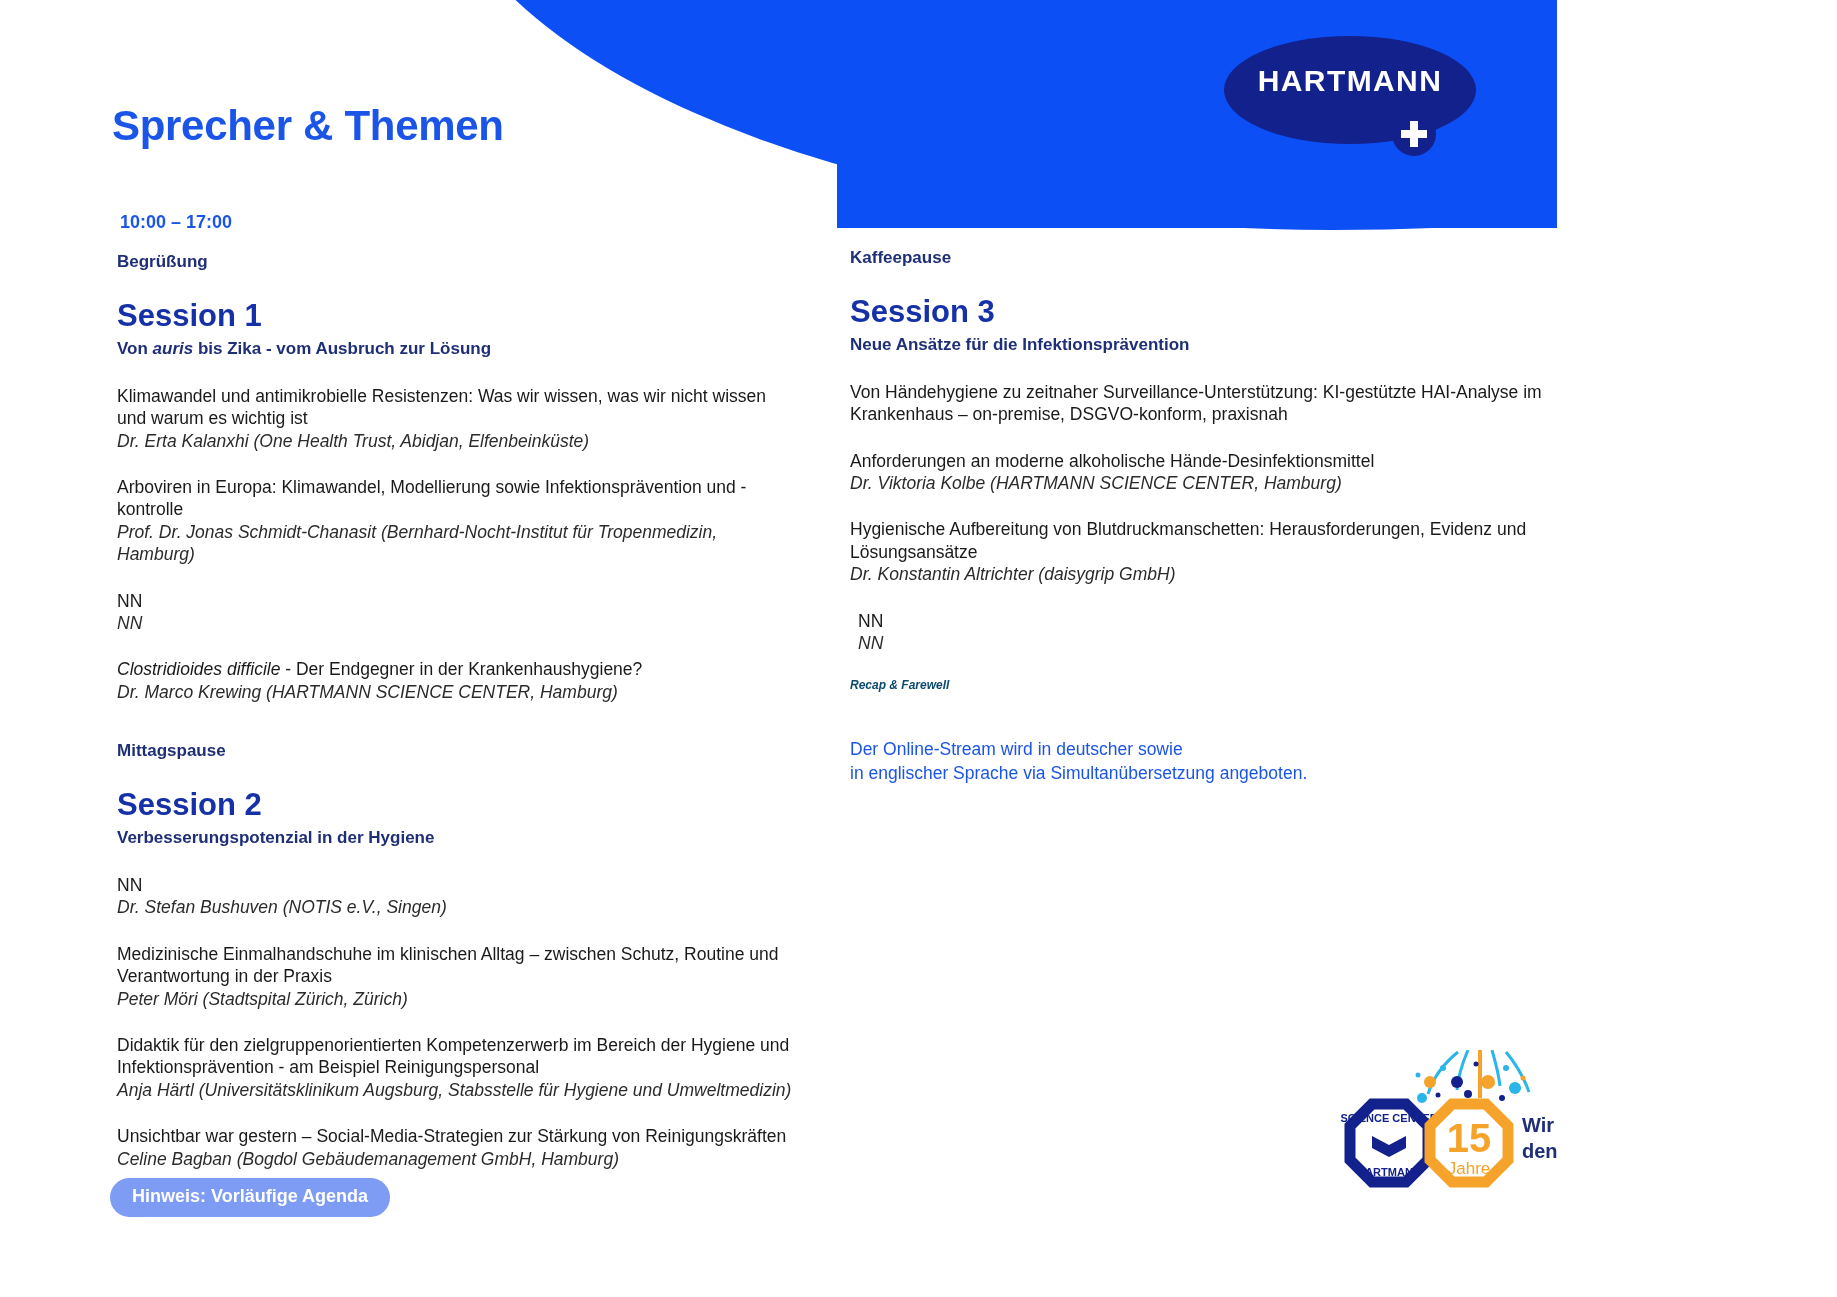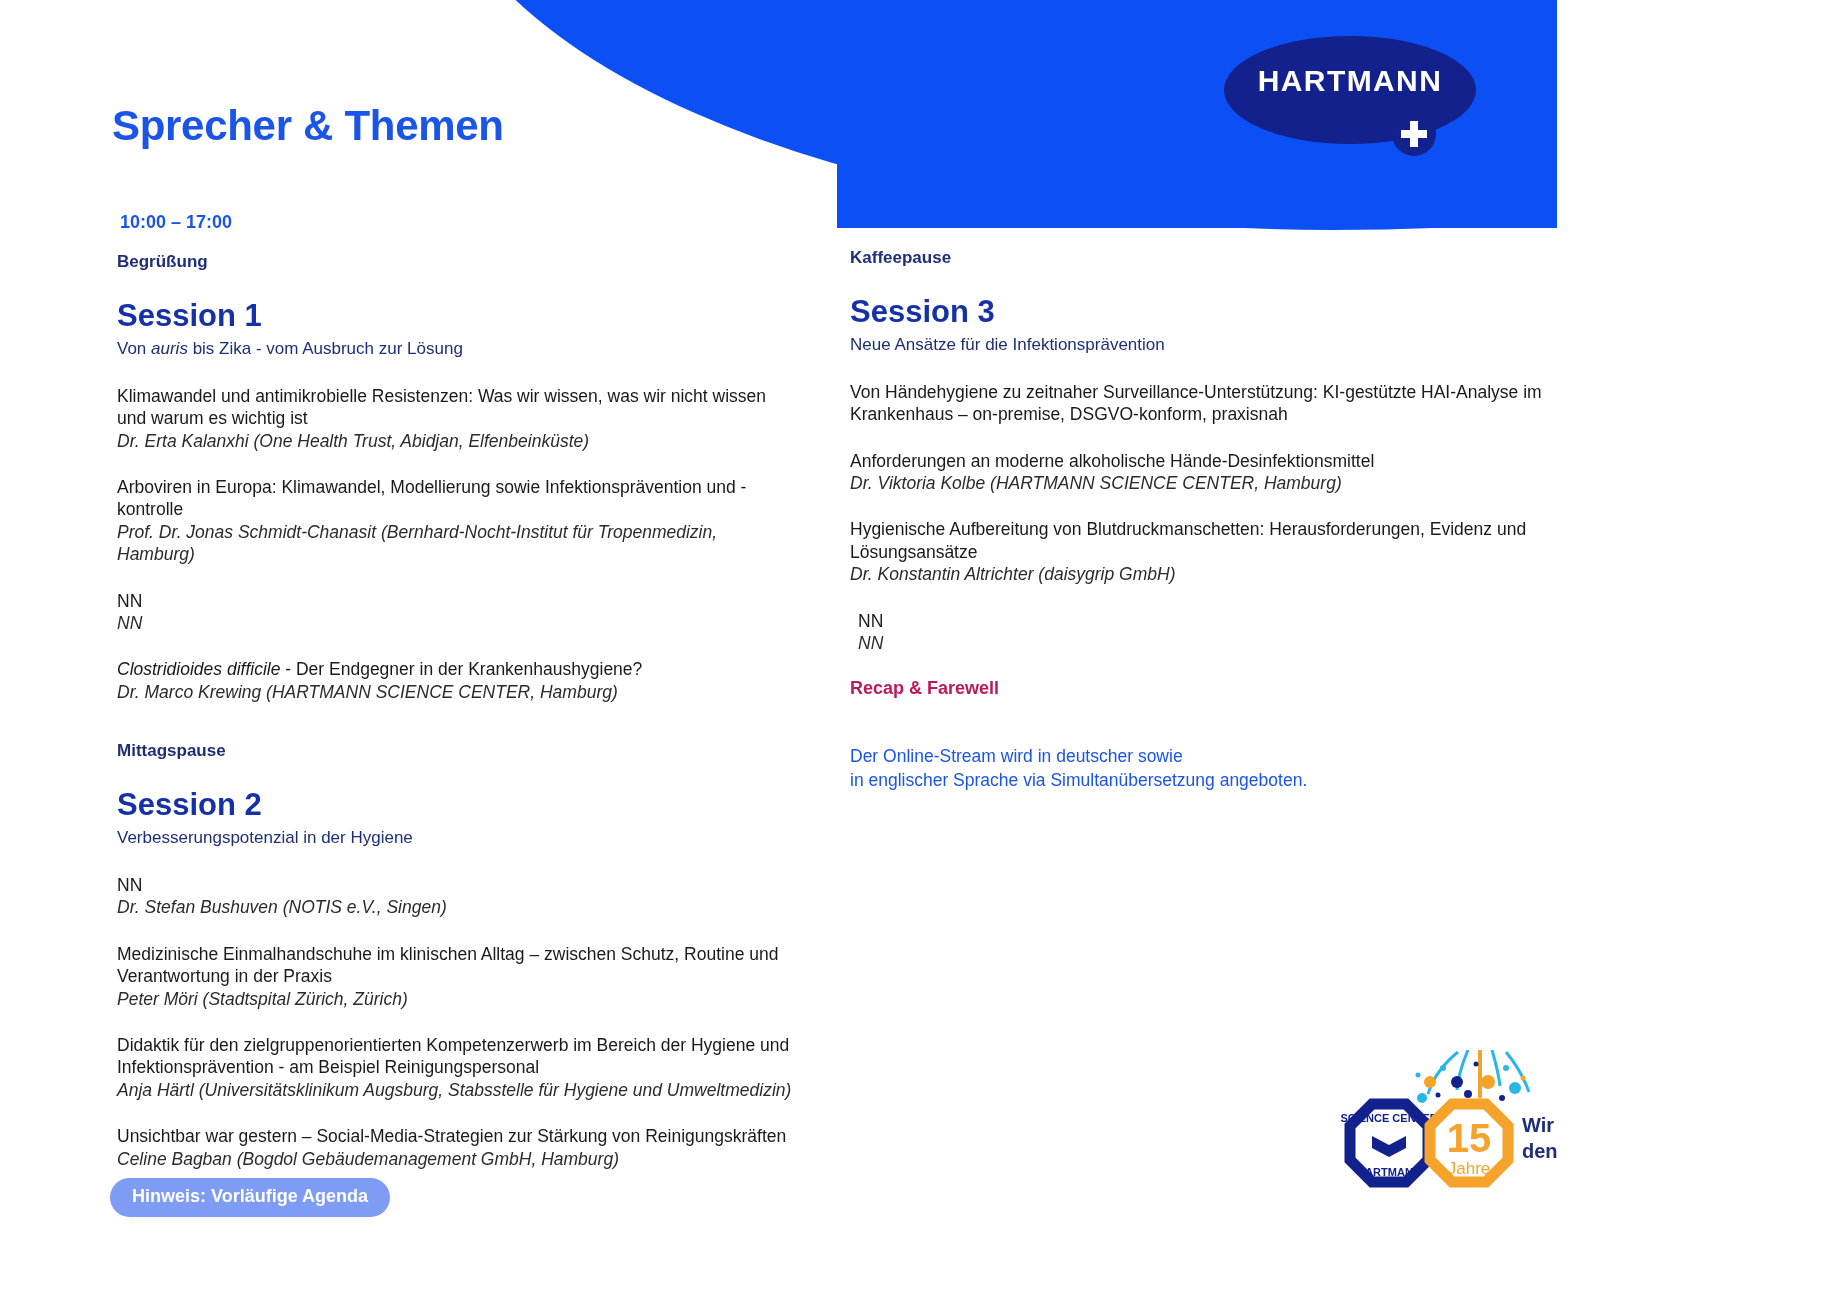--- a/index.html
+++ b/index.html
@@ -133,21 +133,21 @@
   }
   .session-title {
     font-size: 31px;
     font-weight: bold;
     color: #1631a8;
     line-height: 1.06;
     margin-bottom: 6px;
   }
   .session-subtitle {
     font-size: 17px;
-    font-weight: normal;
+    font-weight: bold;
     color: #1f2f77;
     margin-bottom: 26px;
   }
   .session-subtitle em { font-style: italic; }
 
   .talk {
     margin-bottom: 24px;
   }
   .talk-title {
     font-size: 17.5px;
@@ -158,25 +158,26 @@
   .talk-speaker {
     font-size: 17.5px;
     font-style: italic;
     color: #2b2b2b;
     line-height: 1.28;
   }
   .talk.indented { padding-left: 8px; }
   .spacer-14 { height: 14px; }
 
   .recap {
-    font-size: 18px;
-    font-weight: bold;
-    color: #be185d;
+    font-size: 12px;
+    font-weight: bold;
+    color: #0c4a6e;
     margin-top: 16px;
     margin-bottom: 46px;
+    font-style: italic;
   }
   .stream-note {
     font-size: 17.5px;
     color: #1b55e8;
     line-height: 1.35;
   }
 
   
   .hinweis-badge {
     position: absolute;

